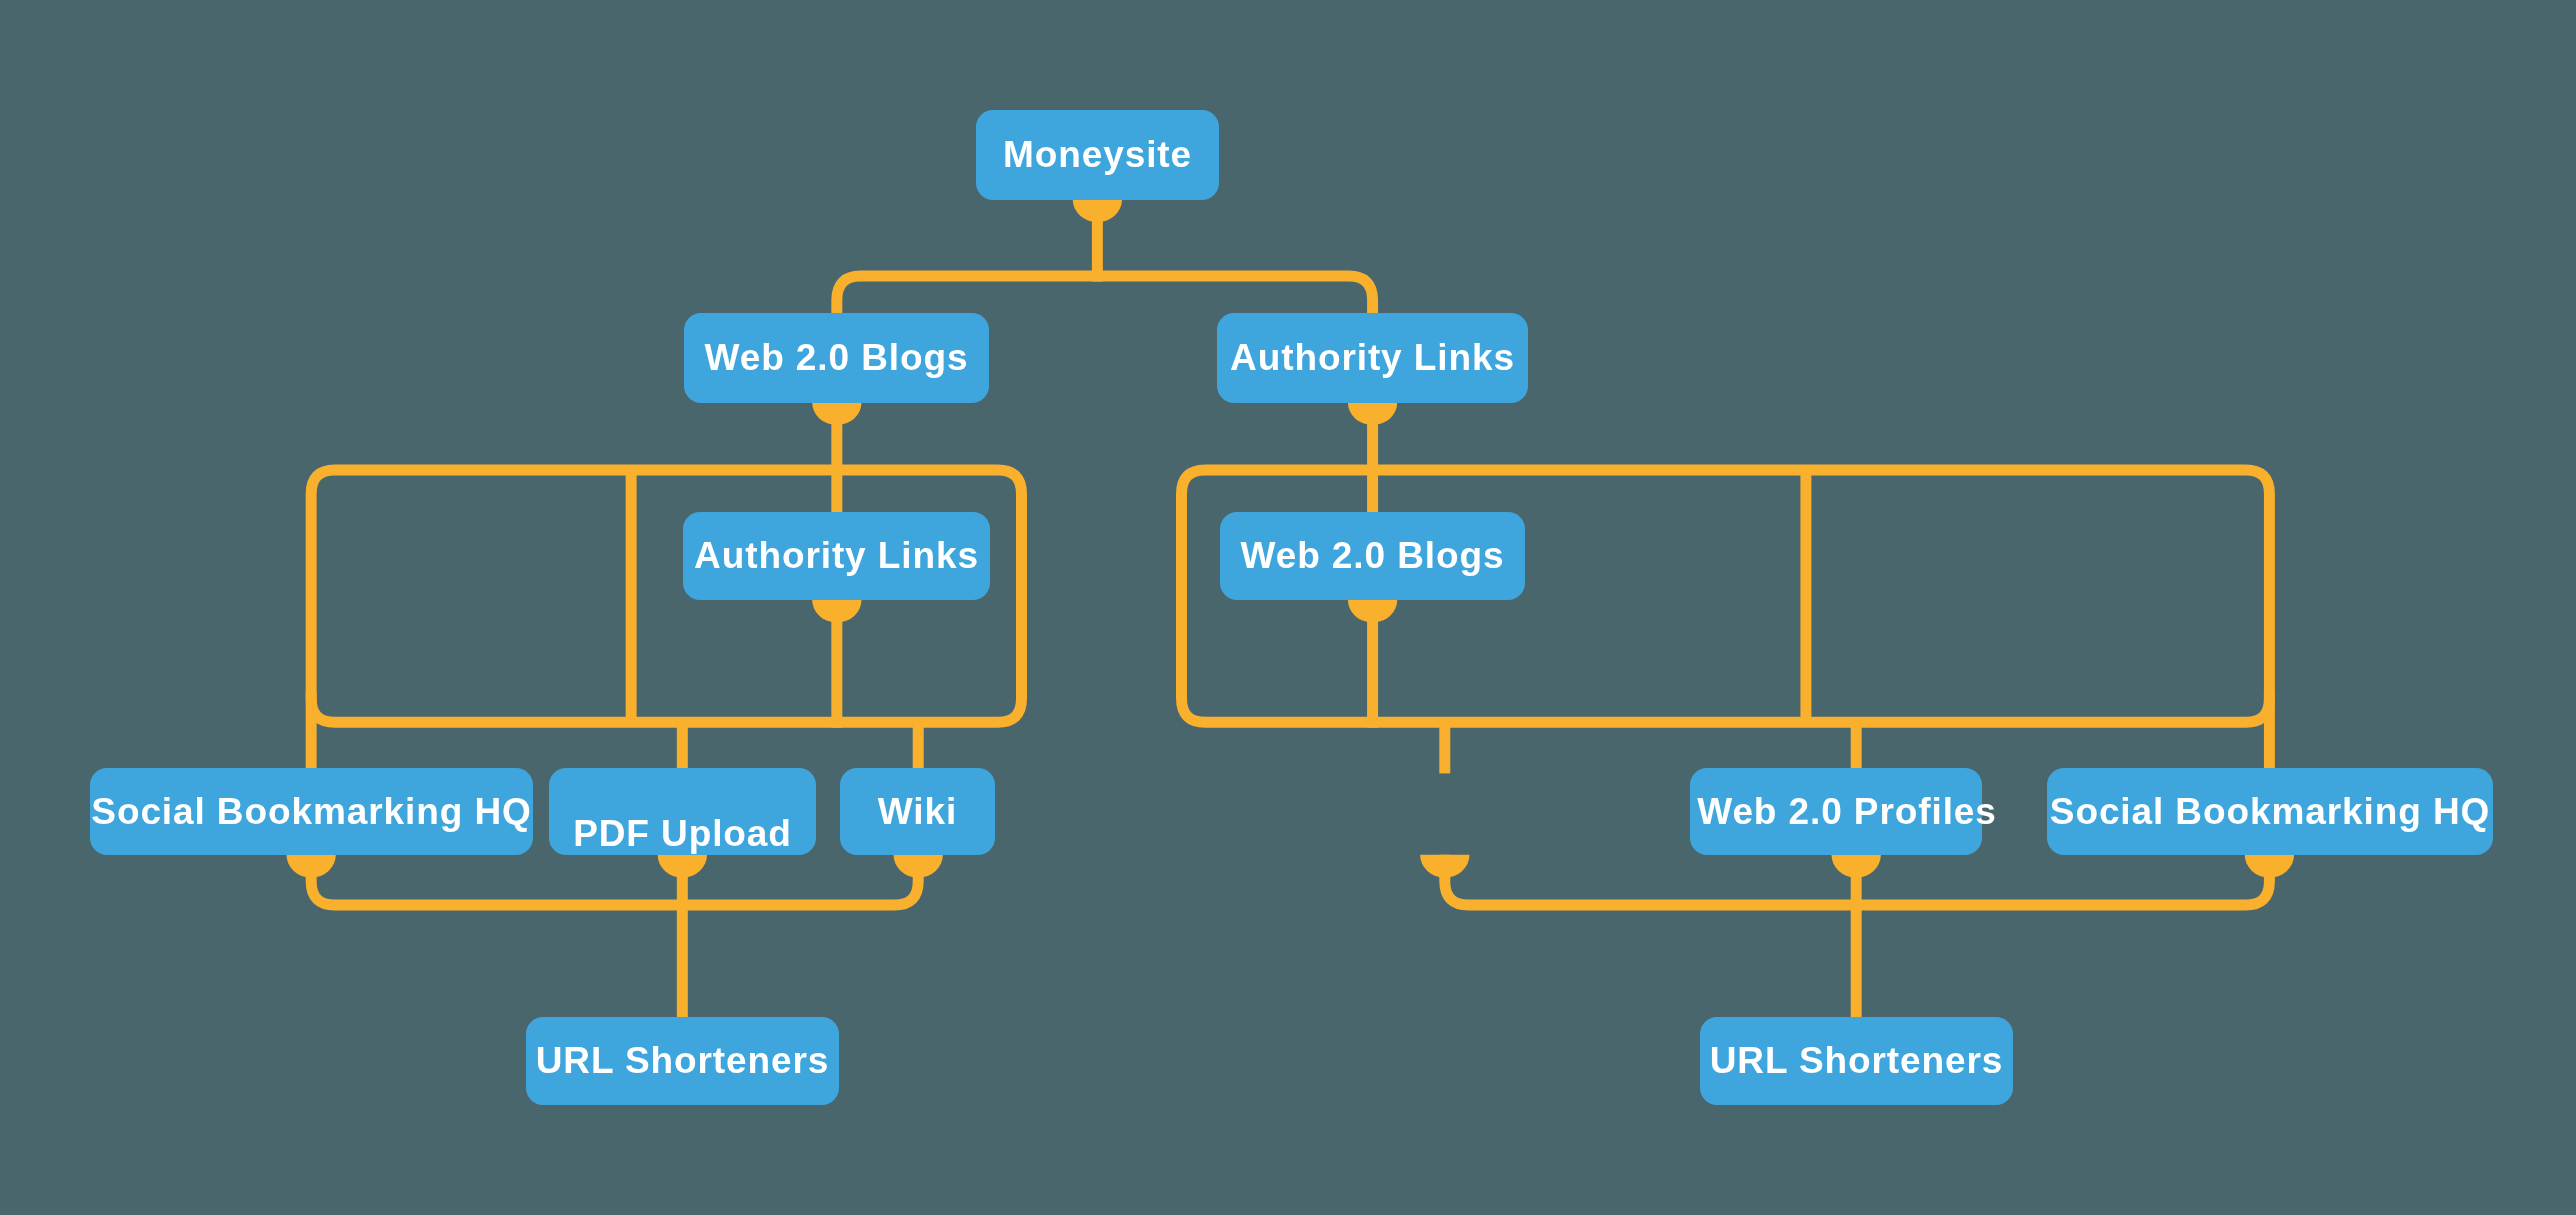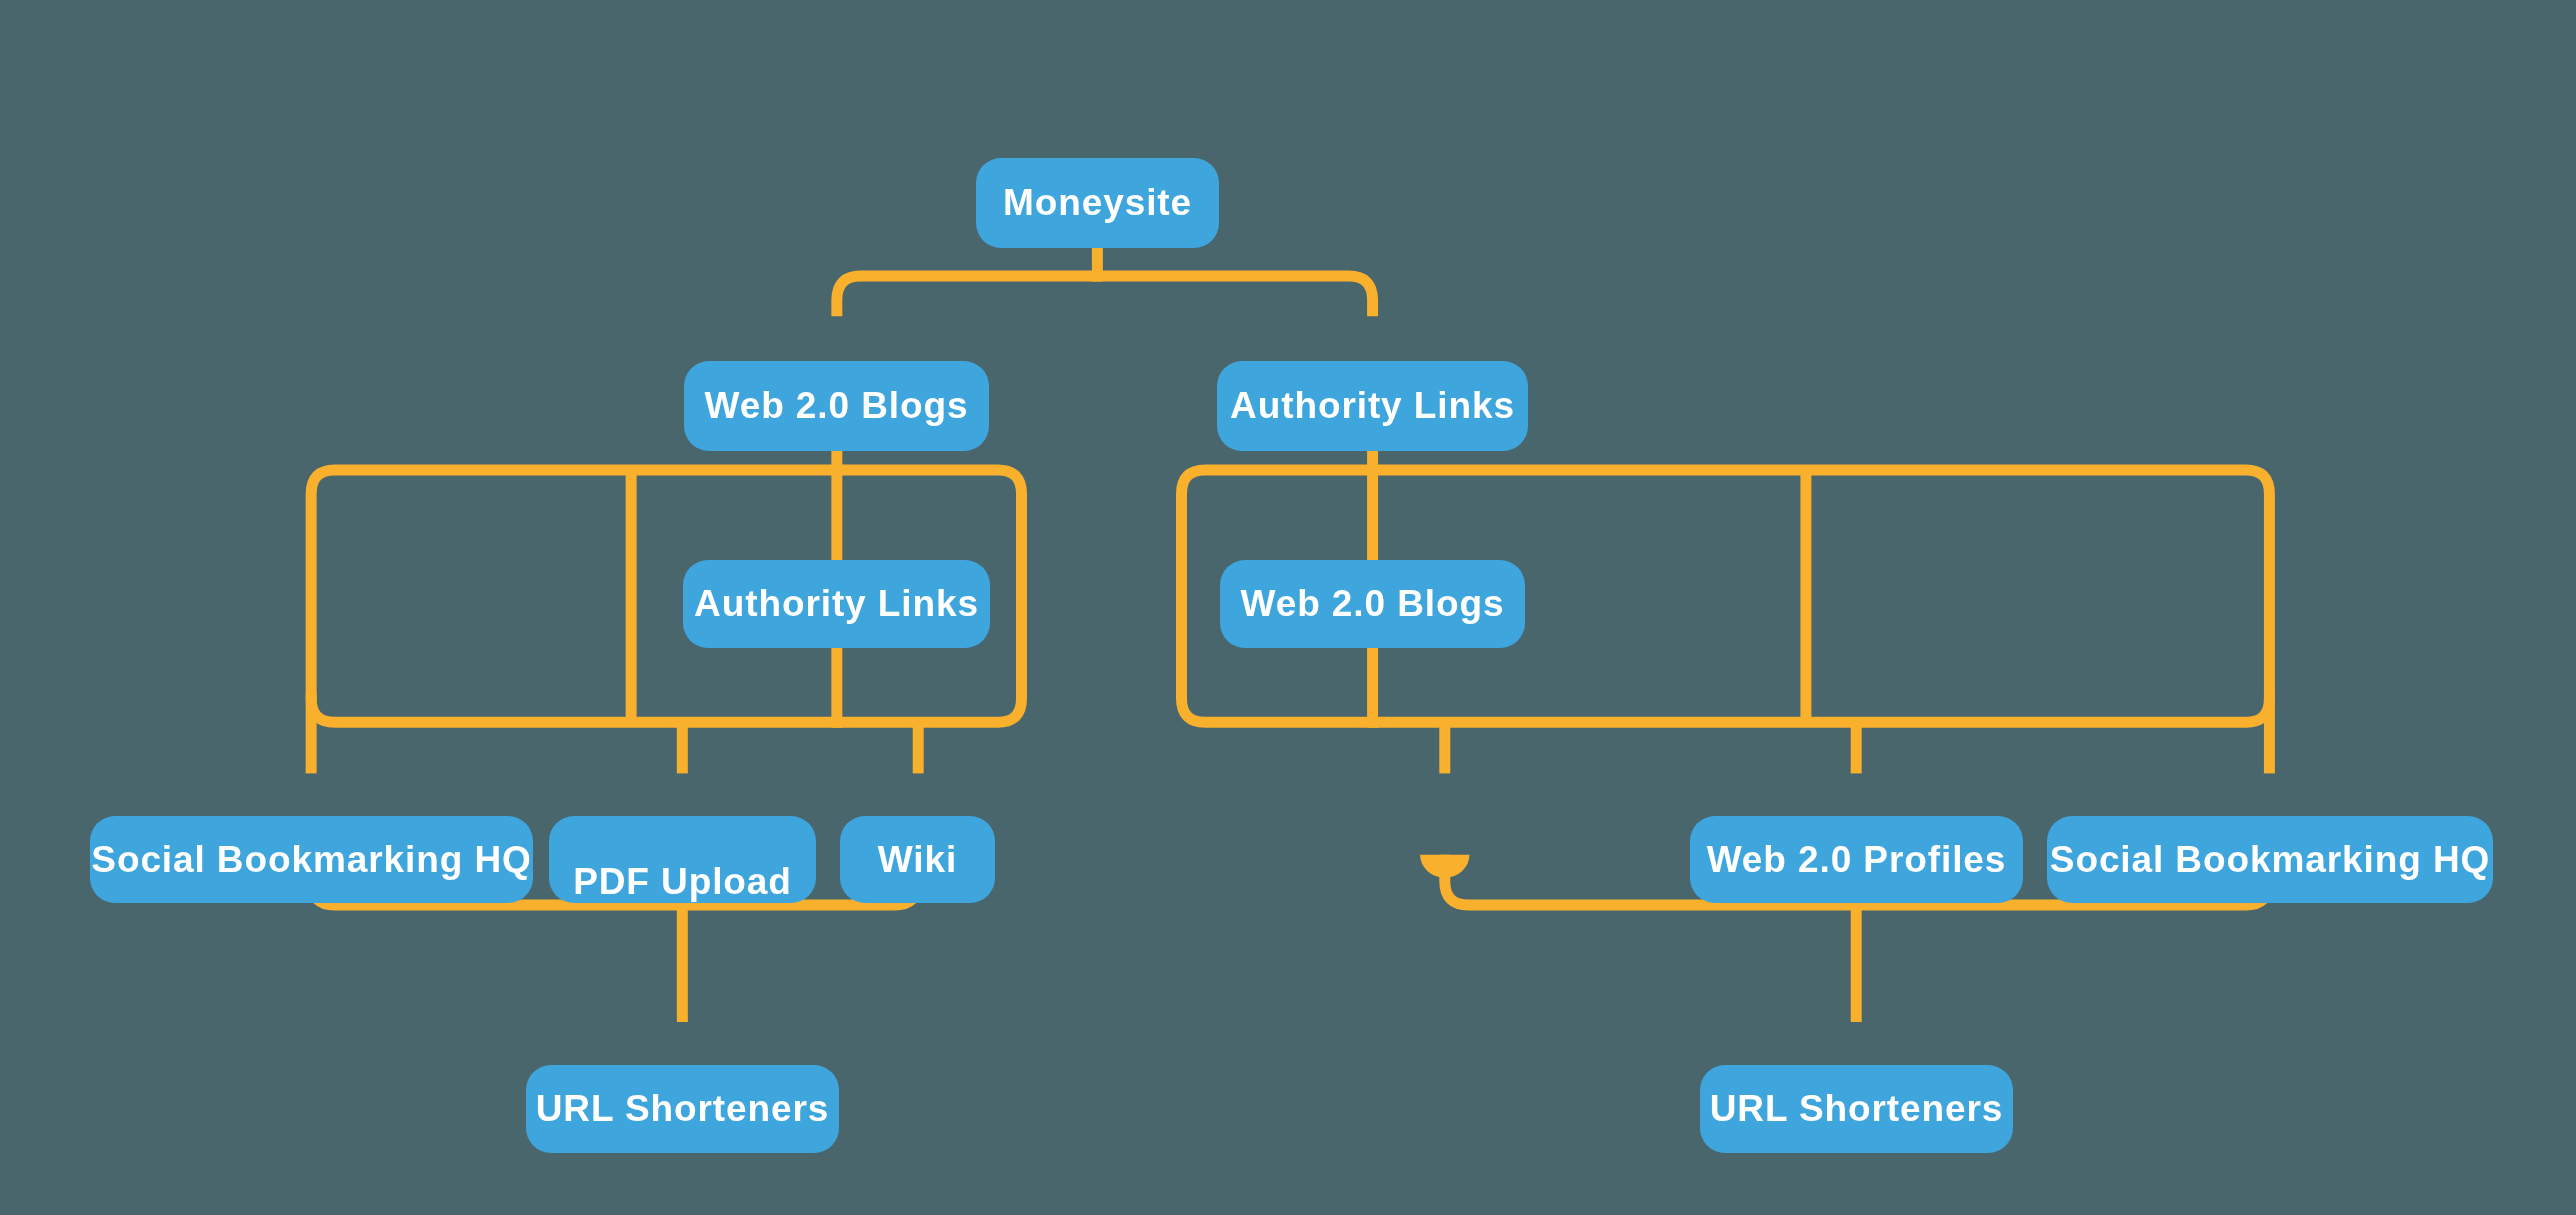--- a/index.html
+++ b/index.html
@@ -20,26 +20,25 @@
   svg.connectors{position:absolute;left:0;top:0;}
   path.line{fill:none;stroke:var(--connector);stroke-width:12;}
   path.bump{fill:var(--connector);stroke:none;}
   .node{
     position:absolute;
     display:flex;
     align-items:center;
     justify-content:center;
     background:var(--node);
     color:var(--text);
-    border-radius:25px;
+    border-radius:17px;
     font-weight:700;
     font-size:37px;
     letter-spacing:0.9px;
     white-space:nowrap;
-    margin-top:48px;
   }
 </style>
 </head>
 <body>
 
 <div class="canvas">
 
   <svg class="connectors" width="2576" height="1215" viewBox="0 0 2817 1329">
 
     <g>
@@ -110,21 +109,21 @@
 
   <div class="node" style="left:549px;  top:768px;  width:267px; height:87px;align-items:flex-end;">
     <span>PDF Upload</span>
   </div>
 
   <div class="node" style="left:840px;  top:768px;  width:155px; height:87px;">
     <span>Wiki</span>
   </div>
 
 
-  <div class="node" style="left:1690px; top:768px;  width:333px; height:87px;">
+  <div class="node" style="left:1690px; top:768px;  width:270px; height:87px;padding-left:22px;">
     <span>Web 2.0 Profiles</span>
   </div>
 
   <div class="node" style="left:2047px; top:768px;  width:446px; height:87px;">
     <span>Social Bookmarking HQ</span>
   </div>
 
   <div class="node" style="left:526px;  top:1017px; width:313px; height:88px;">
     <span>URL Shorteners</span>
   </div>

